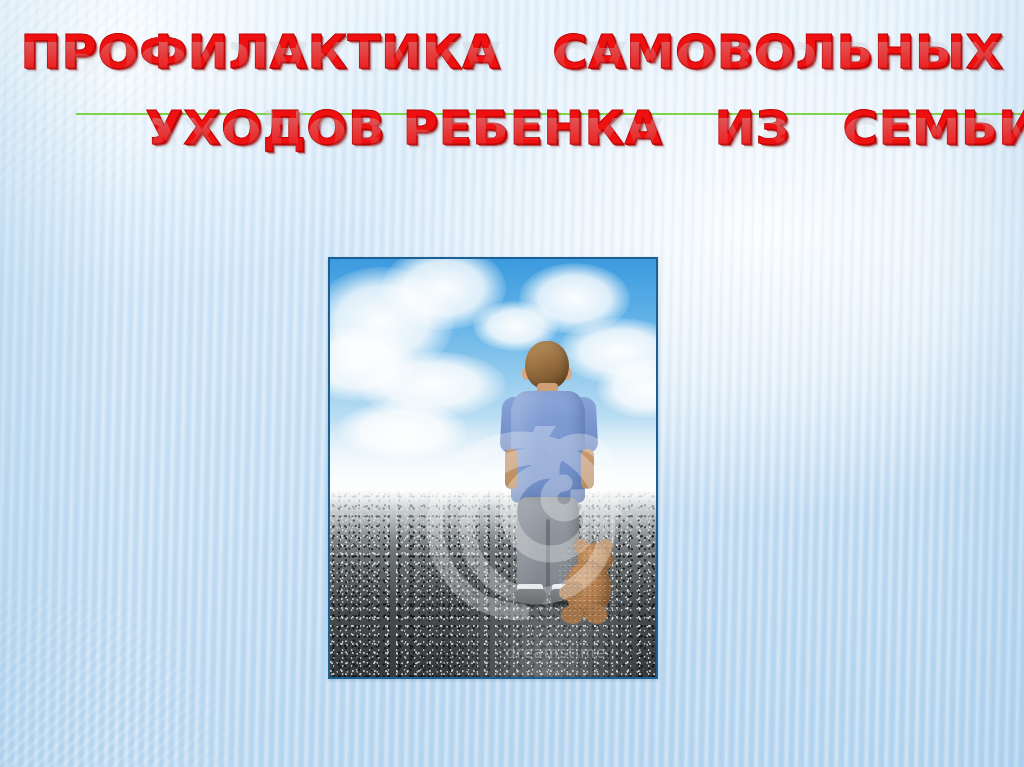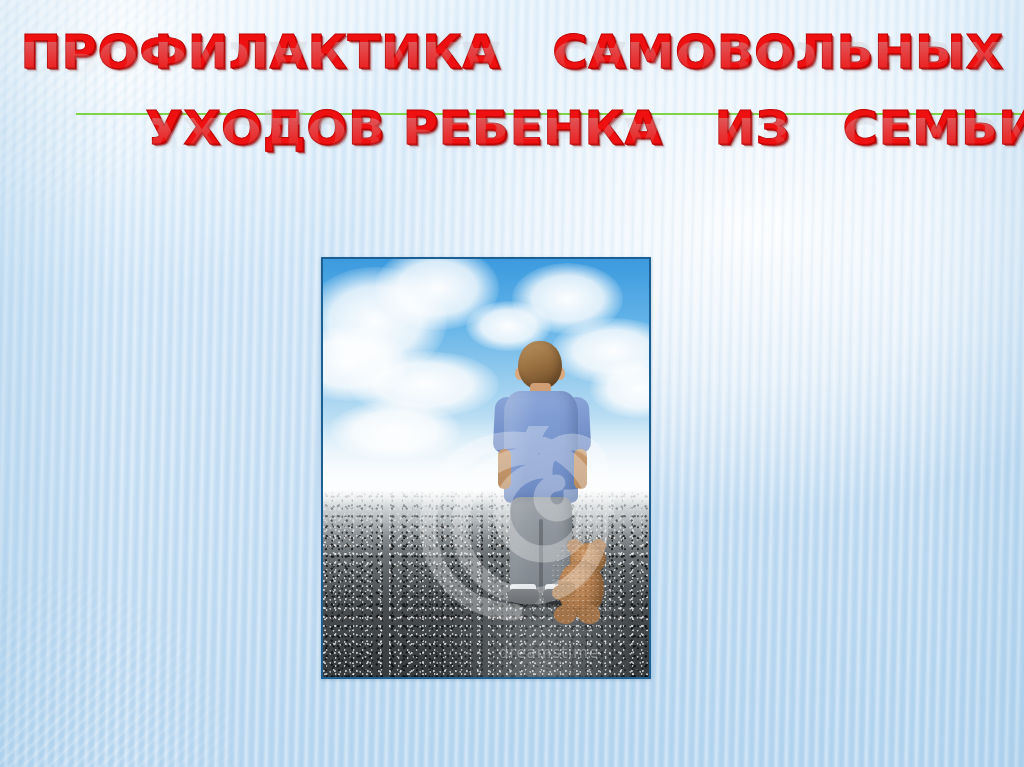--- a/index.html
+++ b/index.html
@@ -141,21 +141,21 @@
     top: 113px;
     width: 945px;
     height: 2px;
     background: #7fd34a;
     z-index: 5;
   }
 
   
   #photo-frame {
     position: absolute;
-    left: 321px;
+    left: 328px;
     top: 257px;
     width: 330px;
     height: 422px;
     border: 2px solid #1c5f93;
     box-sizing: border-box;
     overflow: hidden;
     background: #bcd9ee;
     z-index: 4;
     box-shadow: 0 1px 3px rgba(40,80,120,0.25);
   }

